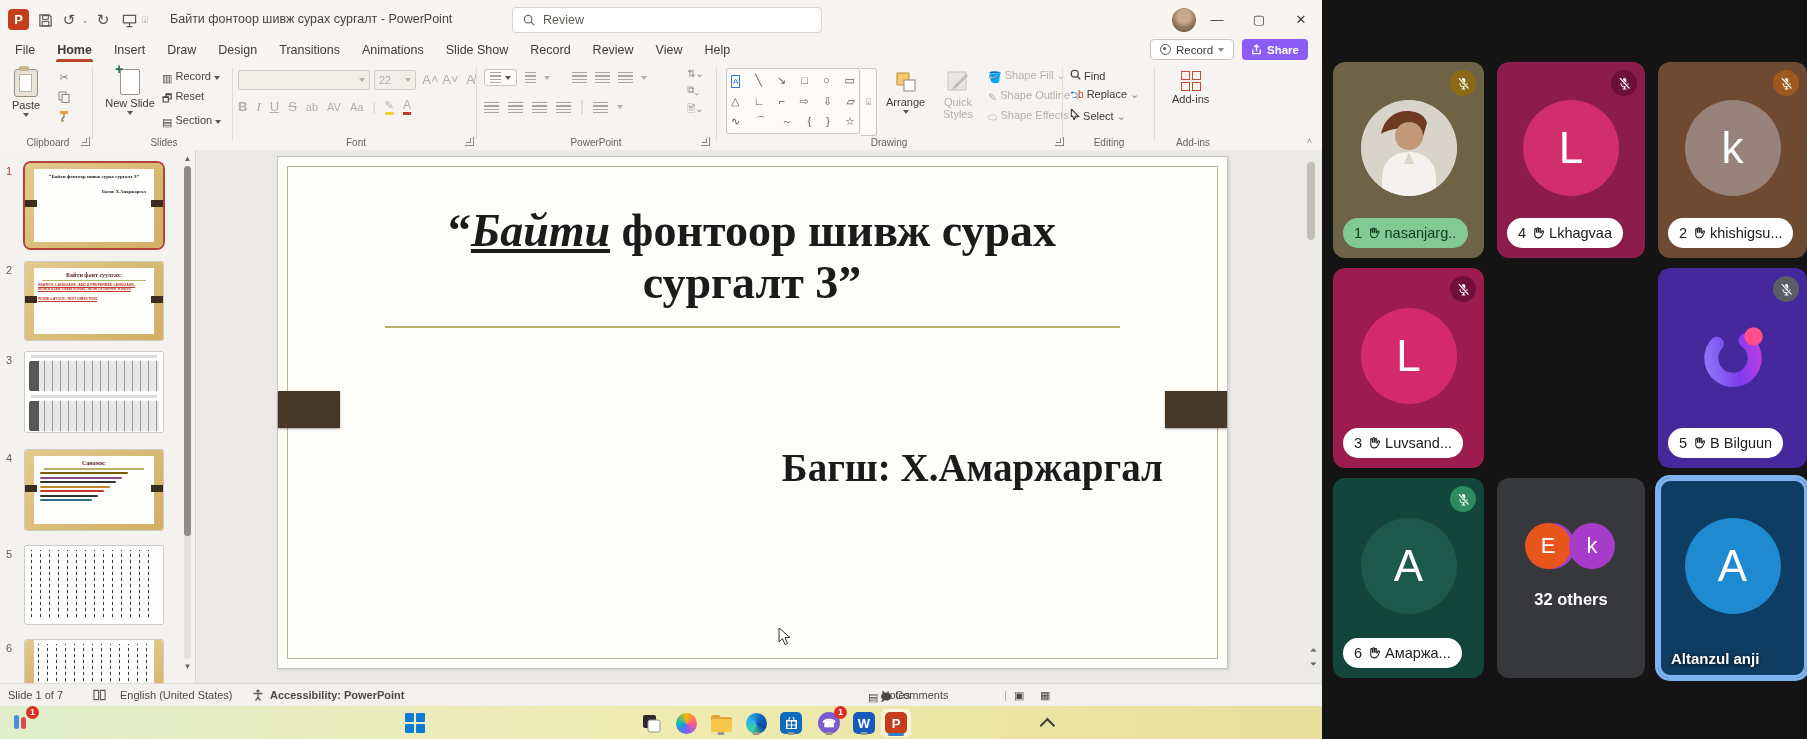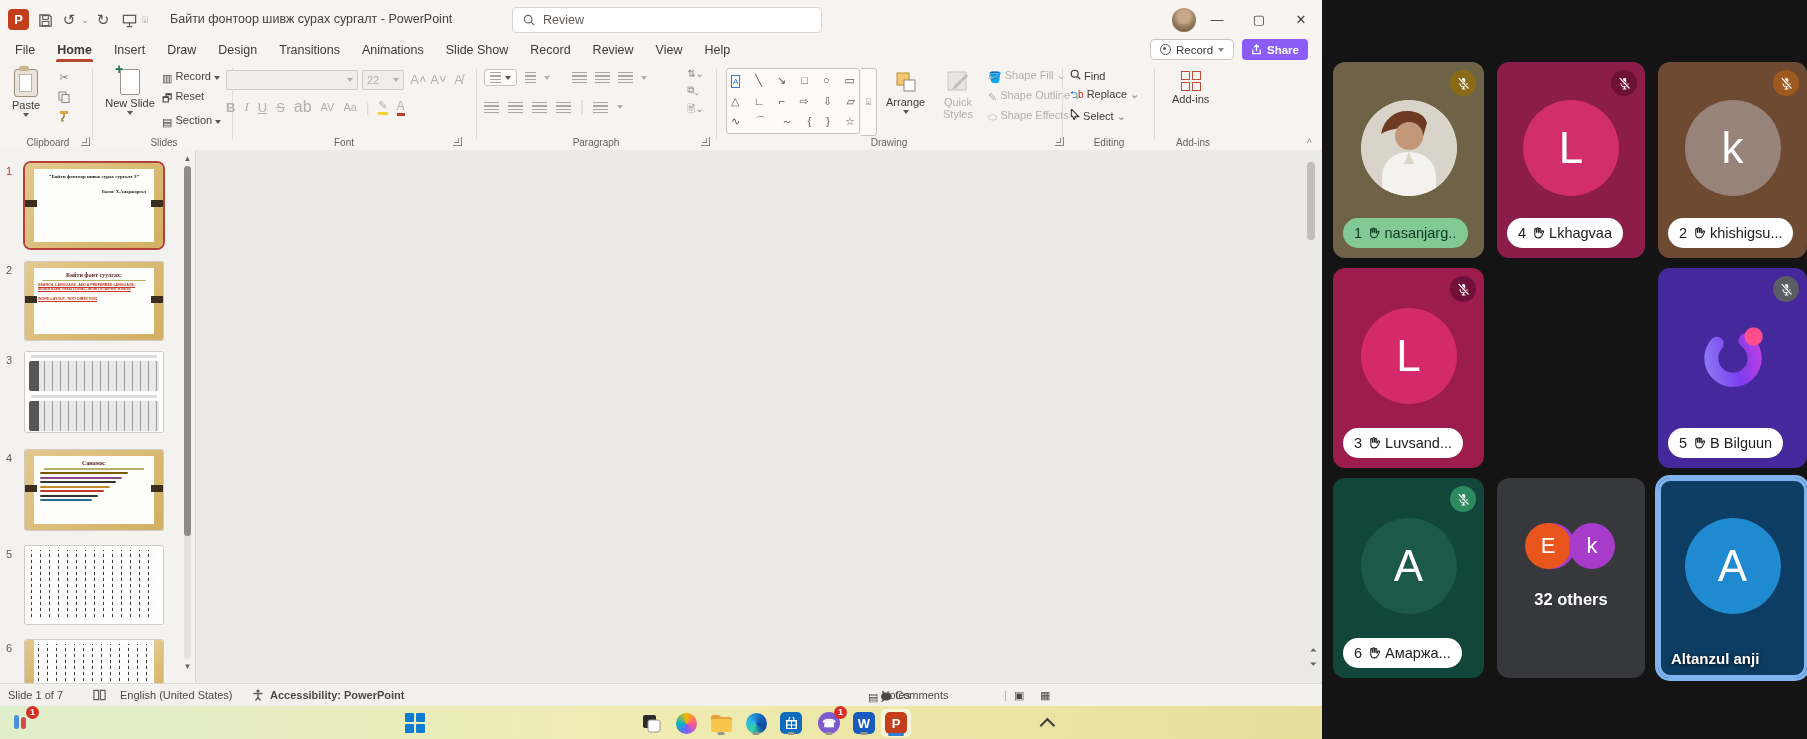--- a/index.html
+++ b/index.html
@@ -284,38 +284,38 @@
         </div>
         <div style="position:absolute;left:66px;top:8px;display:flex;flex-direction:column;gap:5px;font-size:11px;color:#474441">
           <span><span class="sb-ic">▥</span> <span>Record</span> <span class="caret"></span></span>
           <span><span class="sb-ic">🗗</span> <span>Reset</span></span>
           <span><span class="sb-ic">▤</span> <span>Section</span> <span class="caret"></span></span>
         </div>
         <div class="rg-label">Slides</div>
       </div>
       <div class="rg-div" style="left:232px"></div>
 
-      <div class="rgroup" style="left:224px;width:240px">
+      <div class="rgroup" style="left:236px;width:240px">
         <div class="combo" style="position:absolute;left:2px;top:8px;width:132px">
             <span></span>
             <span class="caret" style="border-top-color:#b3afab"></span>
           </div>
         <div class="combo" style="position:absolute;left:138px;top:8px;width:42px">
             <span>22</span>
             <span class="caret" style="border-top-color:#b3afab"></span>
           </div>
         <span class="fbtn" style="position:absolute;left:186px;top:10px">A˄</span>
         <span class="fbtn" style="position:absolute;left:206px;top:10px">A˅</span>
         <span class="fbtn" style="position:absolute;left:226px;top:10px">A̸</span>
         <div style="position:absolute;left:2px;top:36px;display:flex;gap:9px;font-size:13px;align-items:center">
           <span class="dis" style="font-weight:bold">B</span>
           <span class="dis" style="font-style:italic;font-family:'Liberation Serif',serif">I</span>
           <span class="dis" style="text-decoration:underline">U</span>
           <span class="dis" style="text-decoration:line-through">S</span>
-          <span class="dis" style="font-size:16px">ab</span>
+          <span class="dis" style="font-size:11px">ab</span>
           <span class="dis" style="font-size:11px">A︎V</span>
           <span class="dis" style="font-size:11px">Aa</span>
           <span style="color:#d9d5d0">|</span>
           <span style="border-bottom:3px solid #f3d23e;color:#b4b0ac;font-size:11px">✎</span>
           <span style="border-bottom:3px solid #c0392b;color:#b4b0ac;font-size:12px">A</span>
         </div>
         <div class="rg-label">Font</div>
         <span class="dlg" style="right:2px"></span>
       </div>
       <div class="rg-div" style="left:476px"></div>
@@ -341,21 +341,21 @@
           <span class="ln"></span>
           <span style="color:#d9d5d0">|</span>
           <span class="ln"></span>
             <span class="caret" style="border-top-color:#b4b0ac"></span>
         </div>
         <div style="position:absolute;right:8px;top:6px;display:flex;flex-direction:column;gap:5px;color:#8a8683;font-size:10px">
           <span>⇅⌄</span>
           <span>⧉⌄</span>
           <span>🖹⌄</span>
         </div>
-        <div class="rg-label">Paragraph</div>
+        <div class="rg-label">PowerPoint</div>
         <span class="dlg" style="right:2px"></span>
       </div>
       <div class="rg-div" style="left:716px"></div>
 
       <div class="rgroup" style="left:720px;width:338px">
         <div class="galbox">
           <div class="galrow">
               <span style="border:1px solid #2b7cd3;color:#2b7cd3;font-size:8px;padding:0 1px">A</span>
               <span>╲</span>
               <span>↘</span>
@@ -508,20 +508,36 @@
           </div>
         <div class="vsb">
           <span class="sb-arrow" style="top:2px">▲</span>
           <div class="tk"></div>
             <div class="th"></div>
           <span class="sb-arrow" style="top:510px">▼</span>
         </div>
       </div>
 
       <div id="slidearea">
+        <div id="slidecanvas">
+          <div id="inner-border"></div>
+          <div class="side-tab" style="left:0"></div>
+          <div class="side-tab" style="right:0"></div>
+          <div id="slide-title">
+            <span>“</span><span class="emph">Байти</span><span> фонтоор шивж сурах</span>
+            <div>сургалт 3”</div>
+          </div>
+          <div id="title-rule"></div>
+          <div id="slide-sub">Багш: Х.Амаржаргал</div>
+          <div id="cursor">
+            <svg width="13" height="19" viewBox="0 0 13 19">
+                <path d="M1 1l0 14 3.5-3.5 2.5 6 2.5-1-2.5-6H12z" fill="#fff" stroke="#333" stroke-width="1"></path>
+              </svg>
+          </div>
+        </div>
         <div class="slide-vsb">
             <div class="th"></div>
           </div>
         <span class="dblchev" style="top:496px">⏶</span>
         <span class="dblchev" style="top:510px">⏷</span>
       </div>
     </div>
 
     <div id="statusbar">
       <span class="it" style="left:8px">Slide 1 of 7</span>

